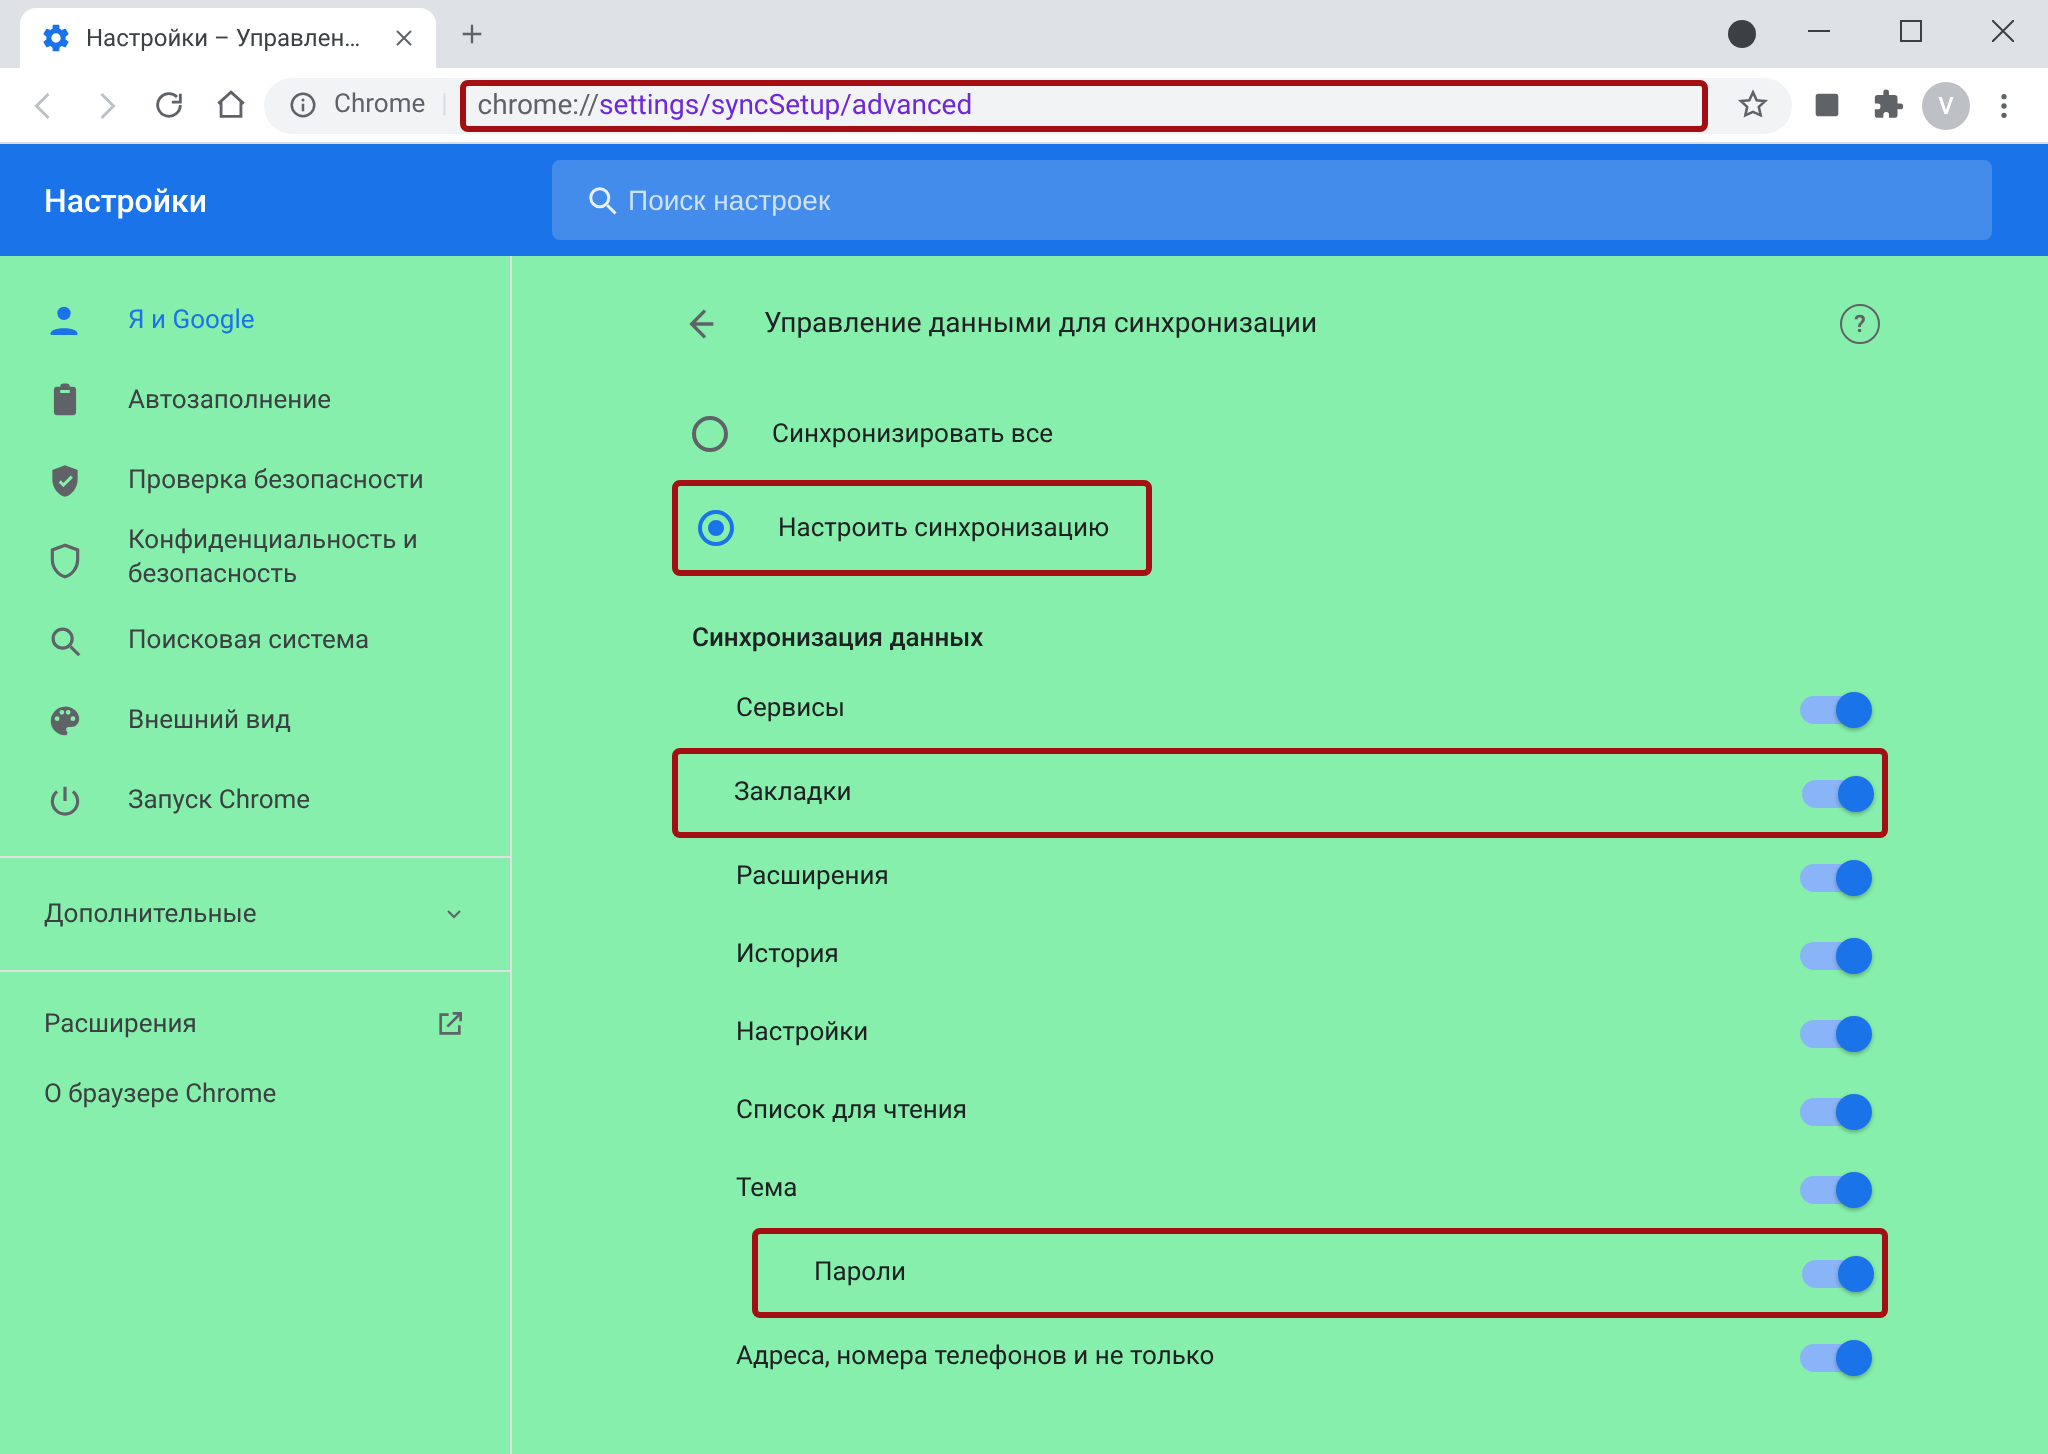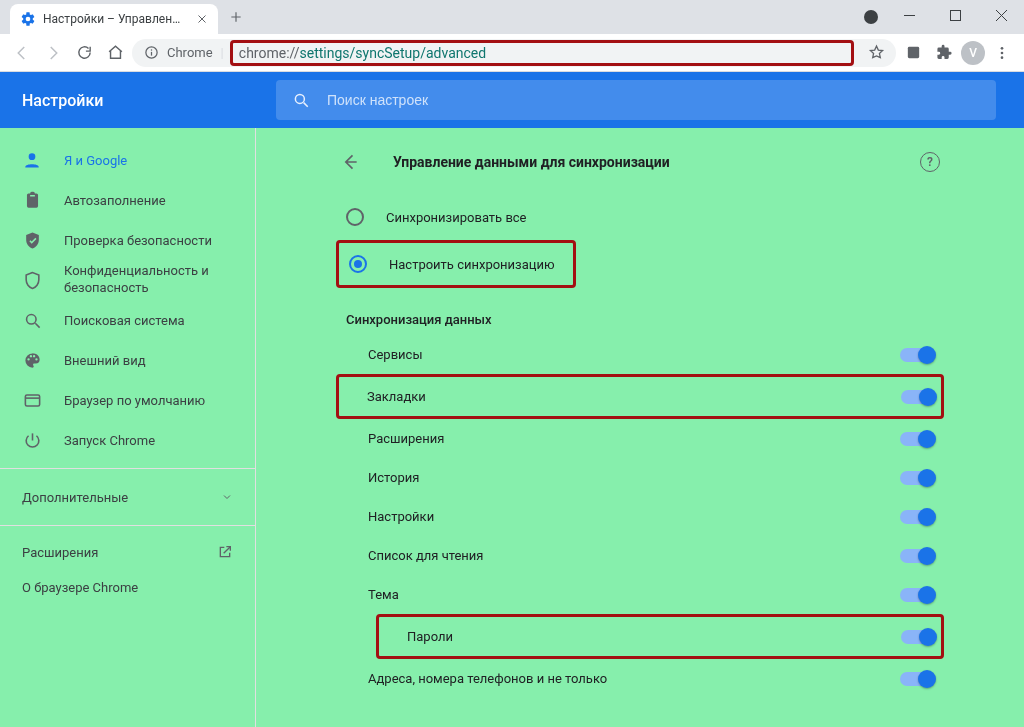--- a/index.html
+++ b/index.html
@@ -18,38 +18,38 @@
   .incognito-dot { position: absolute; right: 146px; top: 10px; width: 14px; height: 14px; border-radius: 50%; background: #3c4043; }
   
   .toolbar { height: 38px; background: #fff; border-bottom: 1px solid #dadce0; display: flex; align-items: center; padding: 0 8px; gap: 3px; }
   .tb-btn { width: 28px; height: 28px; display: flex; align-items: center; justify-content: center; color: #5f6368; border-radius: 50%; }
   .tb-btn.disabled { color: #bdc1c6; }
   .avatar { width: 24px; height: 24px; border-radius: 50%; background: #bdc1c6; color: #fff; display: flex; align-items: center; justify-content: center; font-size: 12px; font-weight: 500; }
   
   .content { flex: 1; display: flex; flex-direction: column; overflow: hidden; }
   .settings-header-wrap { background: #1a73e8; height:56px; display:flex; align-items:center; }
   .hdr-left { width: 270px; padding-left: 22px; color:#fff; font-size:16px; font-weight:500; }
-  .hdr-search { flex:1; max-width: 720px; margin-left: 6px; height: 40px; background: #397ee6; background: rgba(255,255,255,0.18); border-radius: 4px; display:flex; align-items:center; padding: 0 16px; gap: 17px; color: #cfe2fb; }
+  .hdr-search { flex:1; max-width: 720px; margin-left: 6px; height: 40px; background: #397ee6; background: rgba(255,255,255,0.18); border-radius: 4px; display:flex; align-items:center; padding: 0 16px; gap: 4px; color: #cfe2fb; }
   .hdr-search input { background: transparent; border: none; outline: none; color: #e8f0fe; font-size: 14px; flex:1; }
   .hdr-search input::placeholder { color: #cfe2fb; }
   .body-row { flex:1; display:flex; overflow:hidden; background:#86efac; }
   .sidebar { width: 256px; border-right: 1px solid #e0e0e0; padding: 12px 0; display:flex; flex-direction:column; }
   .nav-item { height: 40px; display:flex; align-items:center; padding: 0 22px; gap: 22px; color:#3c4043; font-size:13px; border-radius: 0 20px 20px 0; }
   .nav-item.active { color:#1a73e8; }
   .nav-item .icon { width: 20px; height:20px; flex:0 0 20px; display:flex; align-items:center; justify-content:center; color:#5f6368; }
   .nav-item.active .icon { color:#1a73e8; }
   .nav-sep { height: 1px; background: #e0e0e0; margin: 8px 0; }
   .nav-expand { padding: 0 22px; height:40px; display:flex; align-items:center; justify-content:space-between; color:#3c4043; font-size:13px; }
   .nav-footer { display:flex; flex-direction:column; gap: 0; }
   .nav-footer .nav-link { padding: 10px 22px; color:#3c4043; font-size:13px; display:flex; align-items:center; justify-content:space-between; }
   .main-col { flex:1; overflow-y:auto; display:flex; justify-content:center; padding: 0 0 20px 0; }
   .main-inner { width: 600px; padding-top: 16px; }
   .page-headrow { display:flex; align-items:center; gap: 22px; padding: 8px 0 24px 0; }
   .page-headrow .back { width:20px; height:20px; color:#5f6368; display:flex; align-items:center; justify-content:center; }
-  .page-title { font-size: 14px; color:#202124; font-weight:700; flex:1;margin-left:11px; }
+  .page-title { font-size: 14px; color:#202124; font-weight:400; flex:1; }
   .help-icon { width: 20px; height:20px; color:#5f6368; display:flex; align-items:center; justify-content:center; border: 1.8px solid #5f6368; border-radius:50%; font-size:12px; font-weight:600; }
   .radio-row { display:flex; align-items:center; gap: 22px; padding: 12px 6px; font-size: 13px; color:#202124; }
   .radio { width:18px; height:18px; border:2px solid #5f6368; border-radius:50%; position:relative; flex:0 0 18px; }
   .radio.checked { border-color:#1a73e8; }
   .radio.checked::after { content:""; position:absolute; inset:3px; background:#1a73e8; border-radius:50%; }
   .section-title { font-size:13px; font-weight:500; color:#202124; padding: 18px 6px 8px; }
   .toggle-row { display:flex; align-items:center; justify-content:space-between; padding: 12px 6px 12px 28px; font-size:13px; color:#202124; }
   .switch { width: 34px; height:14px; background:#8ab4f8; border-radius: 8px; position:relative; }
   .switch::after { content:""; position:absolute; width:18px; height:18px; background:#1a73e8; border-radius:50%; top:-2px; right:-2px; box-shadow: 0 1px 2px rgba(0,0,0,0.3); }
   .hl { border: 3px solid #a30f12; border-radius: 4px; }
@@ -127,21 +127,21 @@
           <svg width="15" height="15" viewBox="0 0 24 24">
               <circle cx="12" cy="12" r="9" fill="none" stroke="currentColor" stroke-width="2"></circle>
               <circle cx="12" cy="8" r="1.2" fill="currentColor"></circle>
               <path stroke="currentColor" stroke-width="2" d="M12 11v6"></path>
             </svg>
         </span>
         <span style="color:#5f6368; font-size:13px;">Chrome</span>
         <span style="color:#dadce0;">|</span>
         <div class="hl" style="flex:1; padding:2px 6px; margin-left:-2px;">
           <span style="font-size:14px;">
-            <span style="color:#5f6368;">chrome://</span><span style="color:#0f766e;text-align:center;">settings/syncSetup/advanced</span>
+            <span style="color:#5f6368;">chrome://</span><span style="color:#6d28d9;text-align:center;">settings/syncSetup/advanced</span>
           </span>
         </div>
         <span class="tb-btn">
             <svg width="17" height="17" viewBox="0 0 24 24">
               <path fill="none" stroke="#5f6368" stroke-width="1.8" d="M12 3l2.6 5.6 6 .6-4.5 4.1 1.3 6L12 16.9 6.6 19.3l1.3-6L3.4 9.2l6-.6z"></path>
             </svg>
           </span>
       </div>
     </div>
     <div class="tb-btn">
@@ -226,29 +226,20 @@
           <span class="icon">
               <svg width="19" height="19" viewBox="0 0 24 24" fill="currentColor">
                 <path d="M12 3a9 9 0 0 0 0 18c1 0 1.5-.7 1.5-1.5 0-.4-.2-.8-.4-1.1-.3-.3-.4-.7-.4-1.1 0-.8.7-1.5 1.5-1.5H16a5 5 0 0 0 5-5c0-4.4-4-8-9-8zM7 12a1.5 1.5 0 1 1 0-3 1.5 1.5 0 0 1 0 3zm3-4a1.5 1.5 0 1 1 0-3 1.5 1.5 0 0 1 0 3zm4 0a1.5 1.5 0 1 1 0-3 1.5 1.5 0 0 1 0 3zm3 4a1.5 1.5 0 1 1 0-3 1.5 1.5 0 0 1 0 3z"></path>
               </svg>
             </span>
           <span>Внешний вид</span>
         </div>
         <div class="nav-item">
           <span class="icon">
               <svg width="19" height="19" viewBox="0 0 24 24" fill="none" stroke="currentColor" stroke-width="2">
-                <rect x="3" y="5" width="18" height="14" rx="2"></rect>
-                <path d="M3 9h18"></path>
-              </svg>
-            </span>
-          <span>Браузер по умолчанию</span>
-        </div>
-        <div class="nav-item">
-          <span class="icon">
-              <svg width="19" height="19" viewBox="0 0 24 24" fill="none" stroke="currentColor" stroke-width="2">
                 <path d="M12 3v9"></path>
                 <path d="M7 6a8 8 0 1 0 10 0"></path>
               </svg>
             </span>
           <span>Запуск Chrome</span>
         </div>
         <div class="nav-sep"></div>
         <div class="nav-expand">
           <span>Дополнительные</span>
           <span>

